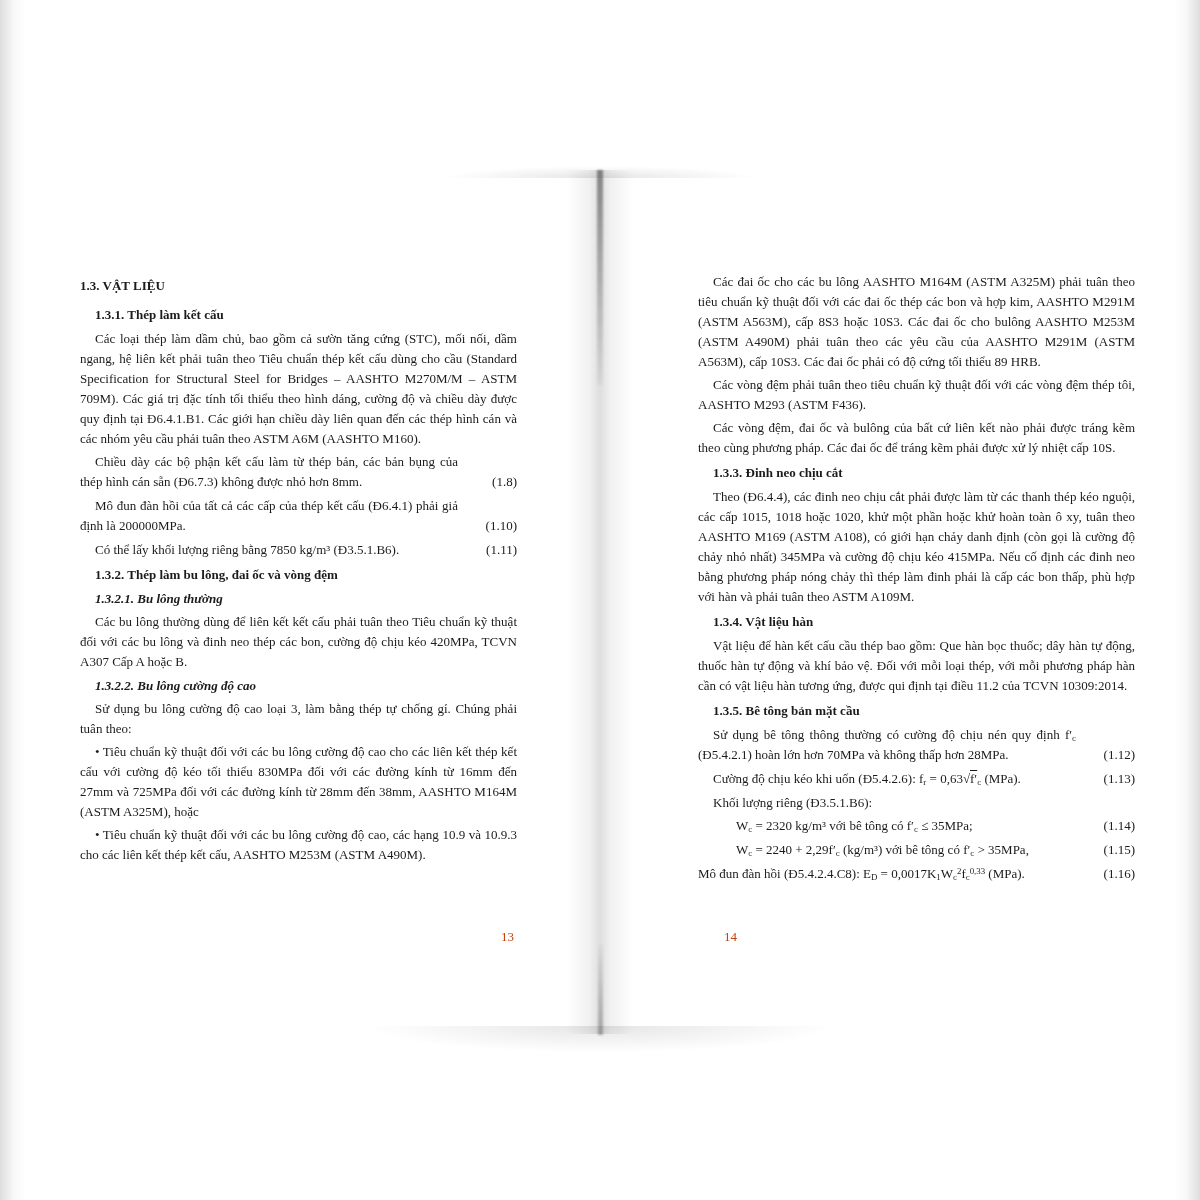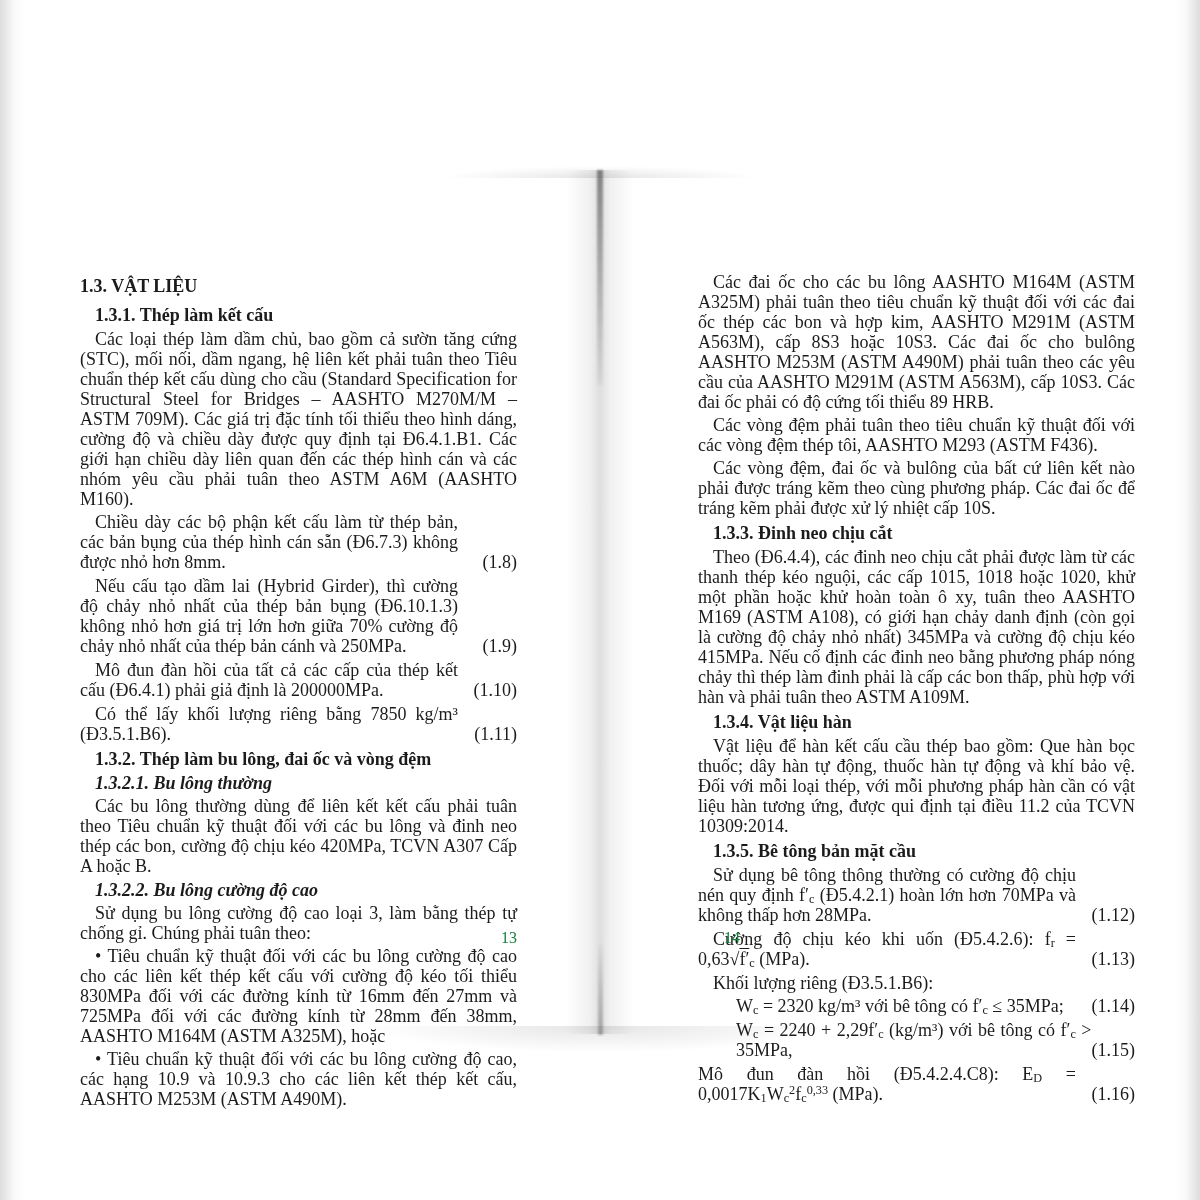--- a/index.html
+++ b/index.html
@@ -24,40 +24,40 @@
   .spine-crease-top { position: absolute; left: 597px; top: 170px; width: 6px; height: 215px;
     background: linear-gradient(180deg, rgba(60,60,60,0.55), rgba(80,80,80,0.06)); filter: blur(1px); }
   .spine-crease-bottom { position: absolute; left: 598px; top: 945px; width: 5px; height: 90px;
     background: linear-gradient(0deg, rgba(70,70,70,0.38), rgba(80,80,80,0.04)); filter: blur(1px); }
   .page-top-shadow { position: absolute; left: 440px; top: 166px; width: 320px; height: 12px;
     background: radial-gradient(ellipse at 50% 100%, rgba(0,0,0,0.10), rgba(0,0,0,0) 70%); }
   .page-bottom-shadow { position: absolute; left: 370px; top: 1026px; width: 460px; height: 26px;
     background: radial-gradient(ellipse at 50% 0%, rgba(0,0,0,0.10), rgba(0,0,0,0) 72%); }
 
   
-  .col { position: absolute; width: 437px; font-size: 18px; line-height: 20px; text-align: justify; }
+  .col { position: absolute; width: 437px; font-size: 13px; line-height: 20px; text-align: justify; }
   .col-left  { left: 80px;  top: 276px; }
   .col-right { left: 698px; top: 272px; }
 
   .h1 { font-weight: bold; margin: 0 0 9px 0; text-align: left; }
   .h2 { font-weight: bold; margin: 5px 0 4px 0; padding-left: 15px; text-align: left; }
   .h3 { font-weight: bold; font-style: italic; margin: 4px 0 3px 0; padding-left: 15px; text-align: left; }
   .col p { margin: 0 0 3px 0; text-indent: 15px; }
 
   .eq { display: flex; align-items: flex-end; margin: 3px 0 4px 0; }
   .eq-t { width: 378px; text-indent: 15px; }
   .eq-t.noind { text-indent: 0; }
   .eq-ind .eq-t { width: 396px; padding-left: 38px; text-indent: 0; box-sizing: border-box; }
   .eq-r { margin-left: auto; white-space: nowrap; }
 
   sub { font-size: 0.68em; vertical-align: -0.18em; line-height: 0; }
   sup { font-size: 0.68em; vertical-align: 0.5em;  line-height: 0; }
   .seg-ol { text-decoration: overline; }
 
-  .pageno { position: absolute; font-size: 16px; color: #15803d; text-align: right; }
+  .pageno { position: absolute; font-size: 13px; color: #c2410c; text-align: right; }
   .pageno-left  { left: 501px; top: 929px; }
   .pageno-right { left: 724px; top: 929px; }
 </style>
 </head>
 <body>
 
 <div class="photo">
 
   <div class="edge-shade-left"></div>
   <div class="edge-shade-right"></div>
@@ -68,24 +68,20 @@
   <div class="spine-crease-bottom"></div>
 
   <div class="col col-left">
     <div class="h1">1.3. VẬT LIỆU</div>
     <div class="h2">1.3.1. Thép làm kết cấu</div>
     <p>Các loại thép làm dầm chủ, bao gồm cả sườn tăng cứng (STC), mối nối, dầm ngang, hệ liên kết phải tuân theo Tiêu chuẩn thép kết cấu dùng cho cầu (Standard Specification for Structural Steel for Bridges – AASHTO M270M/M – ASTM 709M). Các giá trị đặc tính tối thiểu theo hình dáng, cường độ và chiều dày được quy định tại Đ6.4.1.B1. Các giới hạn chiều dày liên quan đến các thép hình cán và các nhóm yêu cầu phải tuân theo ASTM A6M (AASHTO M160).</p>
 
     <div class="eq">
       <span class="eq-t">Chiều dày các bộ phận kết cấu làm từ thép bản, các bản bụng của thép hình cán sẵn (Đ6.7.3) không được nhỏ hơn 8mm.</span>
       <span class="eq-r">(1.8)</span>
-    </div>
-    <div class="eq">
-      <span class="eq-t">Nếu cấu tạo dầm lai (Hybrid Girder), thì cường độ chảy nhỏ nhất của thép bản bụng (Đ6.10.1.3) không nhỏ hơn giá trị lớn hơn giữa 70% cường độ chảy nhỏ nhất của thép bản cánh và 250MPa.</span>
-      <span class="eq-r">(1.9)</span>
     </div>
     <div class="eq">
       <span class="eq-t">Mô đun đàn hồi của tất cả các cấp của thép kết cấu (Đ6.4.1) phải giả định là 200000MPa.</span>
       <span class="eq-r">(1.10)</span>
     </div>
     <div class="eq">
       <span class="eq-t">Có thể lấy khối lượng riêng bằng 7850 kg/m³ (Đ3.5.1.B6).</span>
       <span class="eq-r">(1.11)</span>
     </div>
 

